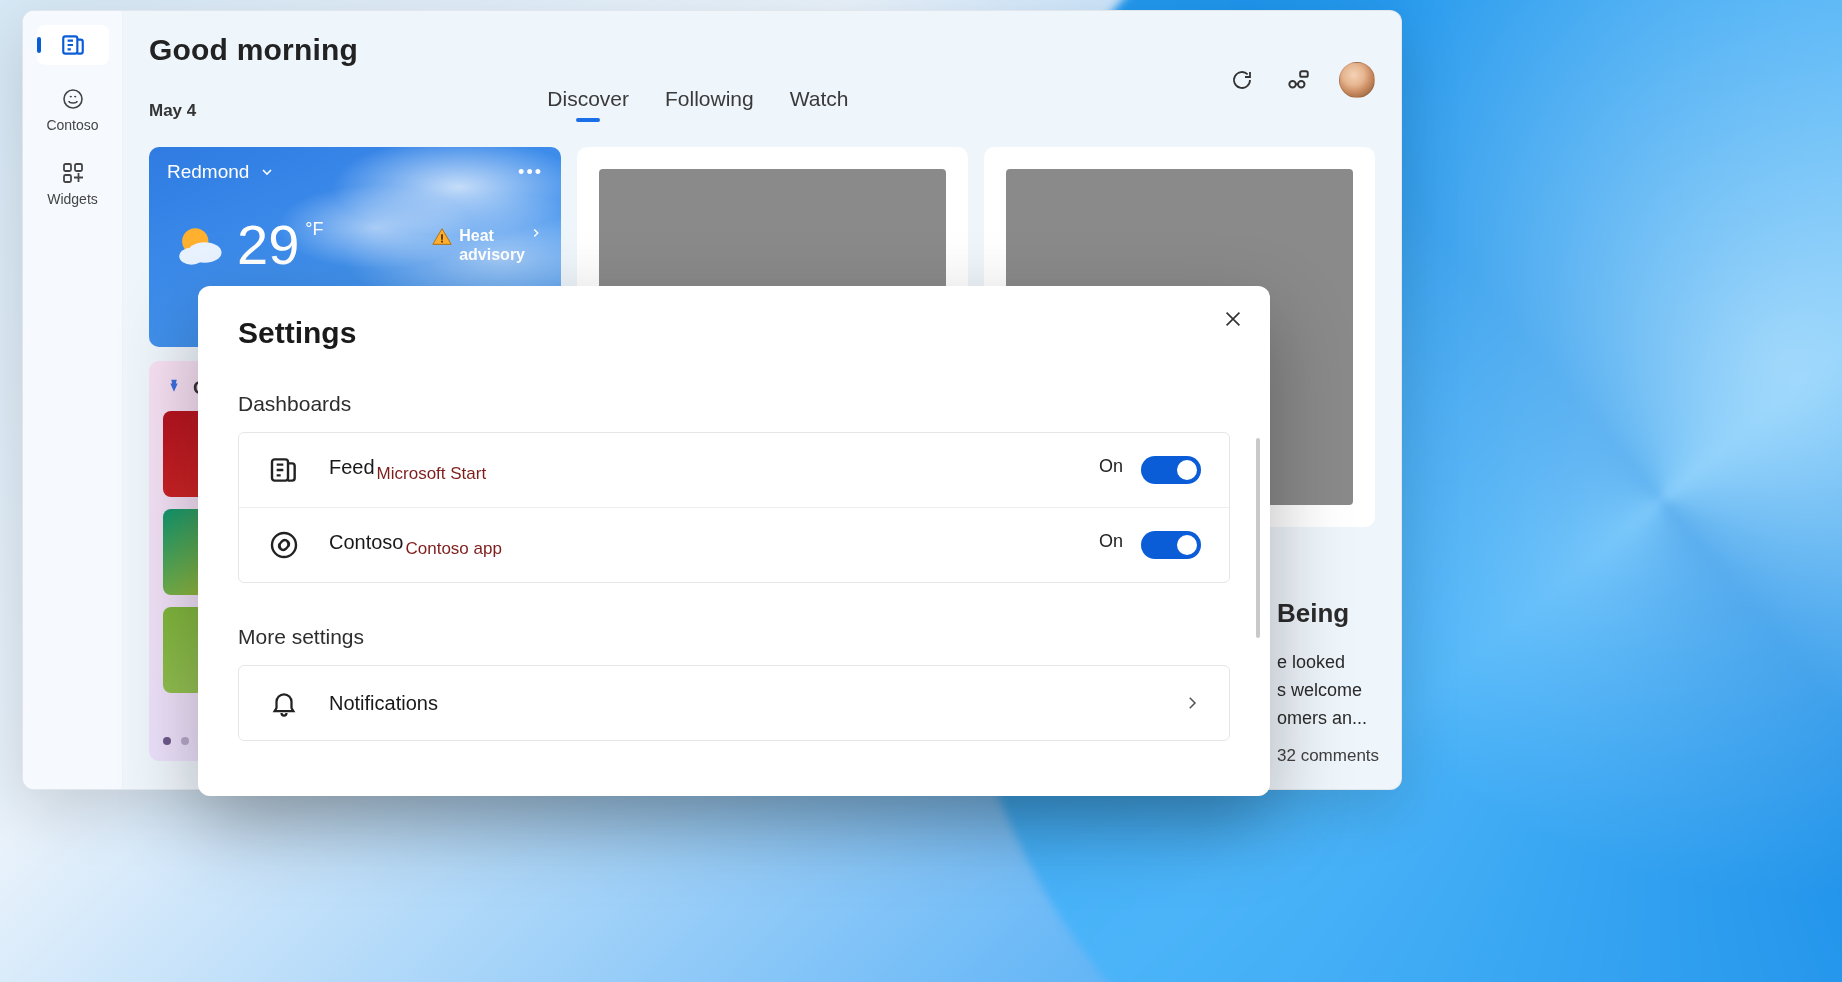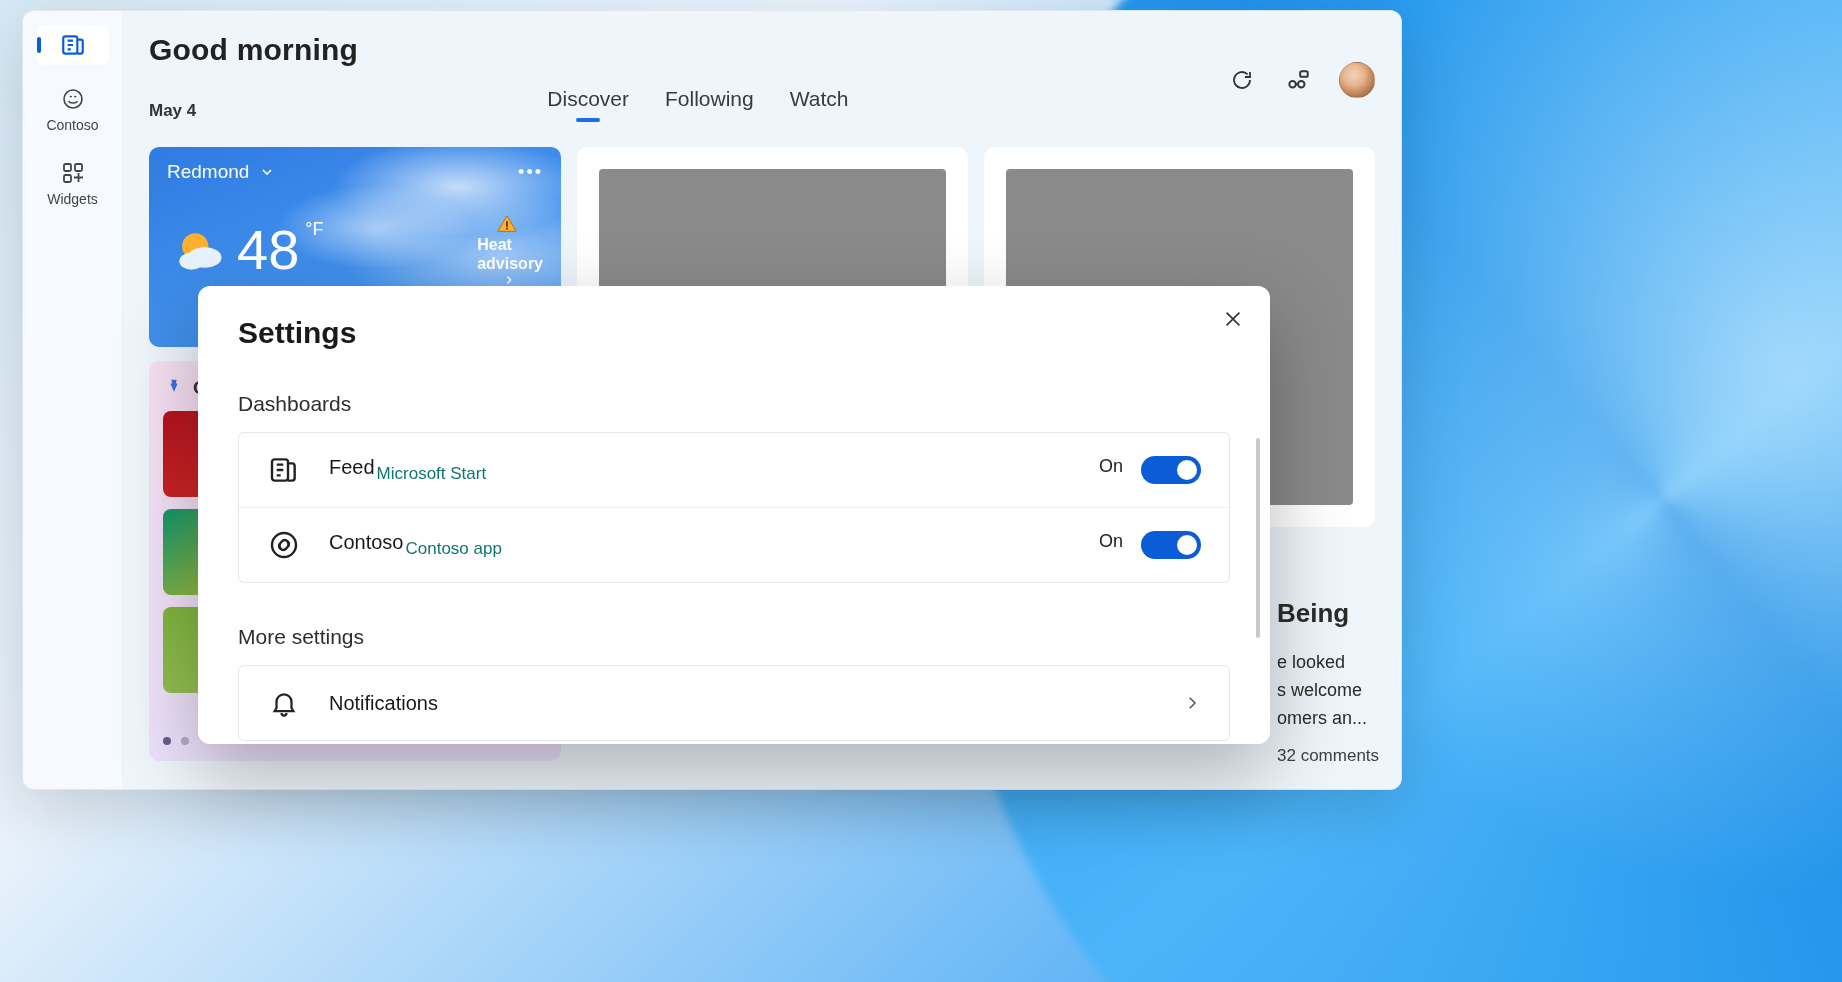--- a/index.html
+++ b/index.html
@@ -59,21 +59,21 @@
     mix-blend-mode: screen;
   }
   .weather-top { position: relative; display: flex; align-items: center; padding: 14px 18px; }
   .loc { font-size: 19px; font-weight: 500; }
   .chev-down { margin-left: 10px; }
   .more { margin-left: auto; letter-spacing: 2px; font-size: 18px; cursor: pointer; }
   .weather-body { position: relative; display: flex; align-items: center; padding: 0 18px; margin-top: 16px; }
   .weather-emoji { width: 64px; height: 64px; display: flex; align-items: center; justify-content: center; }
   .temp { font-size: 56px; font-weight: 300; margin-left: 6px; line-height: 1; }
   .unit { font-size: 18px; margin-left: 6px; align-self: flex-start; margin-top: 6px; }
-  .advisory { margin-left: auto; display: flex; align-items: center; font-size: 16px; font-weight: 600; line-height: 1.2; flex-direction: column; }
+  .advisory { margin-left: auto; display: flex; font-size: 16px; font-weight: 600; line-height: 1.2; }
   .advisory-text { text-align: left; margin-left: 6px; }
   .chev-right { margin-left: 4px; }
   .ph-card { background: #fff; border-radius: 10px; padding: 22px; height: 380px; display: flex; flex-direction: column; }
   .ph-img { background: #8a8a8a; flex: 1; border-radius: 4px; }
   .games-card {
     background: linear-gradient(180deg, #f7e0f2 0%, #ece1fb 100%);
     border-radius: 10px; padding: 16px 14px; height: 400px; margin-top: 14px;
     display: flex; flex-direction: column; gap: 12px;
   }
   .games-title { display: flex; align-items: center; gap: 8px; font-size: 19px; font-weight: 600; color: #333; }
@@ -84,36 +84,36 @@
   .pager { display: flex; gap: 10px; margin-top: auto; }
   .dot { width: 8px; height: 8px; border-radius: 50%; background: #b8a9cc; }
   .dot.active { background: #6d5a8c; } 
   .right-col-peek { position: absolute; right: 14px; top: 582px; width: 110px; color: #2b2b2b; font-size: 18px; line-height: 1.55; }
   .right-col-peek .title-peek { font-size: 26px; font-weight: 700; margin-bottom: 16px; white-space: nowrap; }
   .right-col-peek .cm { font-size: 17px; color: #404040; }
   .right-col-peek .cm .num { font-weight: 400; margin-top: 28px; }
 
   
   .modal {
-    position: absolute; left: 198px; top: 286px; width: 1072px; height: 458px;
+    position: absolute; left: 198px; top: 286px; width: 1072px; height: 510px;
     background: #fff; border-radius: 12px;
     box-shadow: 0 30px 80px rgba(0,0,0,0.28);
     padding: 30px 40px 8px 40px;
     overflow: hidden;
   }
   .modal-close { position: absolute; top: 22px; right: 26px; cursor: pointer; color: #333; }
   .modal-title { font-size: 30px; font-weight: 700; color: #1a1a1a; }
   .section-title { font-size: 21px; color: #2e2e2e; margin-top: 42px; margin-bottom: 16px; }
   .settings-list { border: 1px solid #e6e6e6; border-radius: 6px; }
   .setting-row { display: flex; align-items: center; padding: 20px 28px; gap: 28px; cursor: default; }
   .setting-row + .setting-row { border-top: 1px solid #eee; }
   .setting-icon { width: 34px; height: 34px; display: flex; align-items: center; justify-content: center; color: #222; flex-shrink: 0; }
   .setting-text { display: flex; flex-direction: row; gap: 2px; }
   .setting-name { font-size: 20px; color: #191919; }
-  .setting-sub  { font-size: 17px; color: #0f766e; margin-top: 8px; }
+  .setting-sub  { font-size: 17px; color: #7f1d1d; margin-top: 8px; }
   .setting-right { margin-left: auto; display: flex; gap: 18px; }
   .toggle-state { font-size: 18px; color: #222; }
   .toggle {
     width: 60px; height: 28px; border-radius: 20px; background: #0a5cd7; position: relative; cursor: pointer;
   }
   .toggle::after {
     content: ""; position: absolute; right: 4px; top: 4px; width: 20px; height: 20px; border-radius: 50%; background: #fff;
   }
   .chev { color: #555; }
 
@@ -205,21 +205,21 @@
             <span class="more">•••</span>
           </div>
           <div class="weather-body">
             <span class="weather-emoji">
               <svg width="60" height="60" viewBox="0 0 64 64">
                   <circle cx="28" cy="28" r="14" fill="#ffb02e"></circle>
                   <ellipse cx="38" cy="40" rx="18" ry="11" fill="#e9f3ff"></ellipse>
                   <ellipse cx="24" cy="44" rx="13" ry="9" fill="#e9f3ff"></ellipse>
                 </svg>
             </span>
-            <span class="temp" data-bind="weather.temp">48</span>
+            <span class="temp" data-bind="weather.temp">29</span>
             <span class="unit" data-bind="weather.unit">°F</span>
             <div class="advisory">
               <span>
                 <svg width="22" height="22" viewBox="0 0 24 24">
                     <path d="M12 3 2 20h20L12 3z" fill="#ffb02e" stroke="#b36b00" stroke-width="1"></path>
                     <rect x="11" y="9" width="2" height="6" fill="#5a3a00"></rect>
                     <rect x="11" y="16" width="2" height="2" fill="#5a3a00"></rect>
                   </svg>
               </span>
               <span class="advisory-text">

